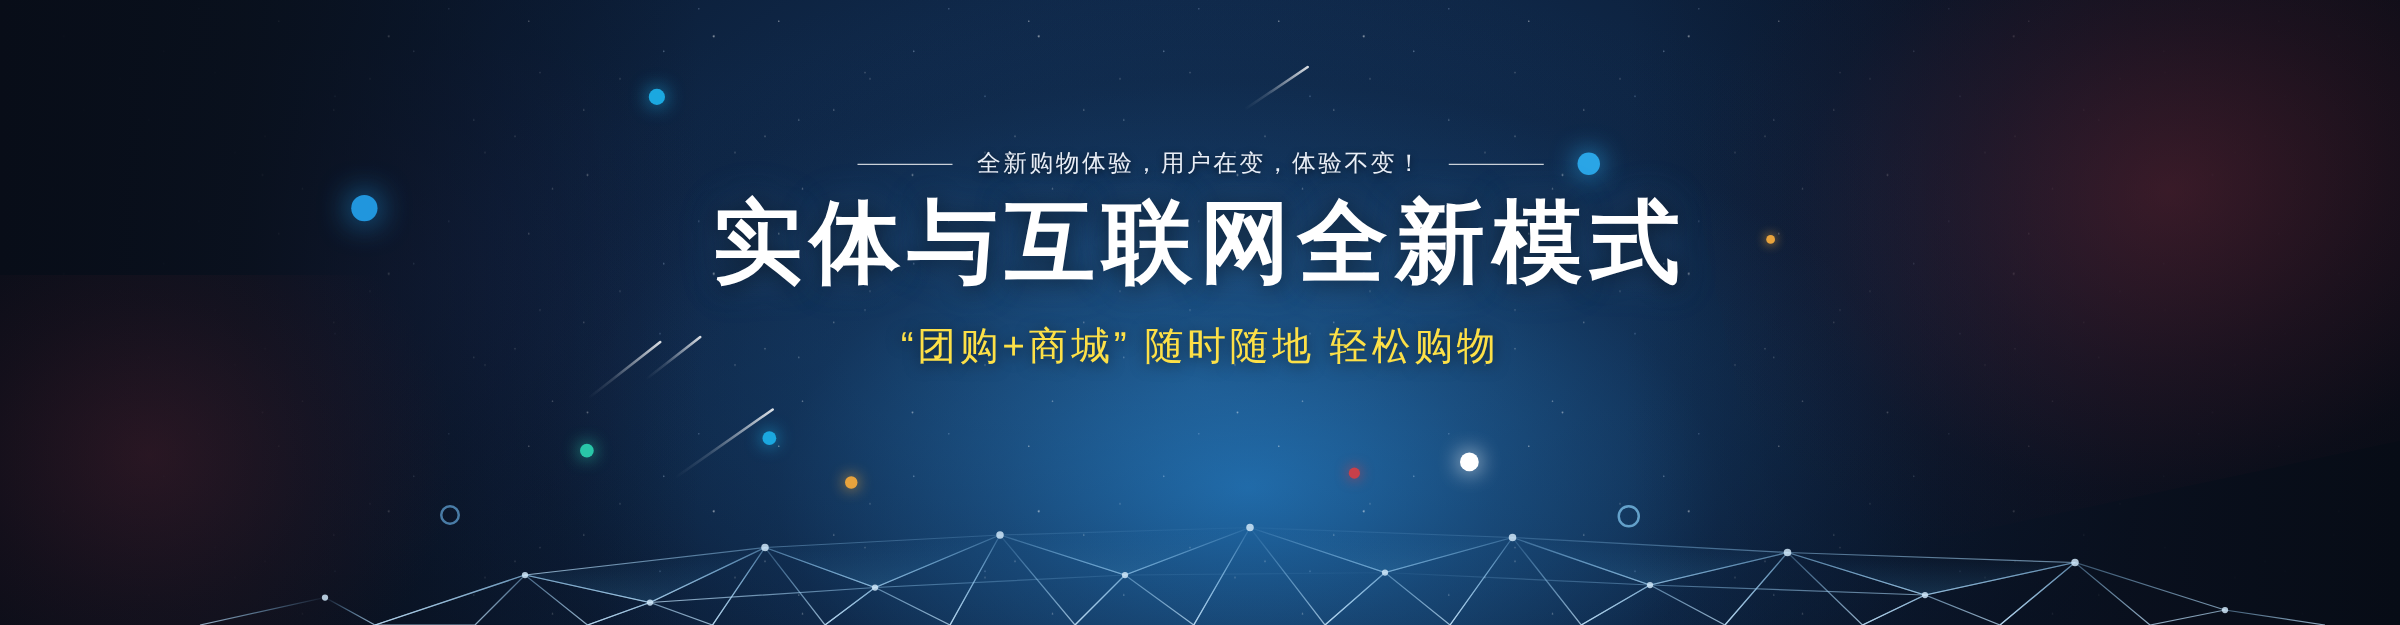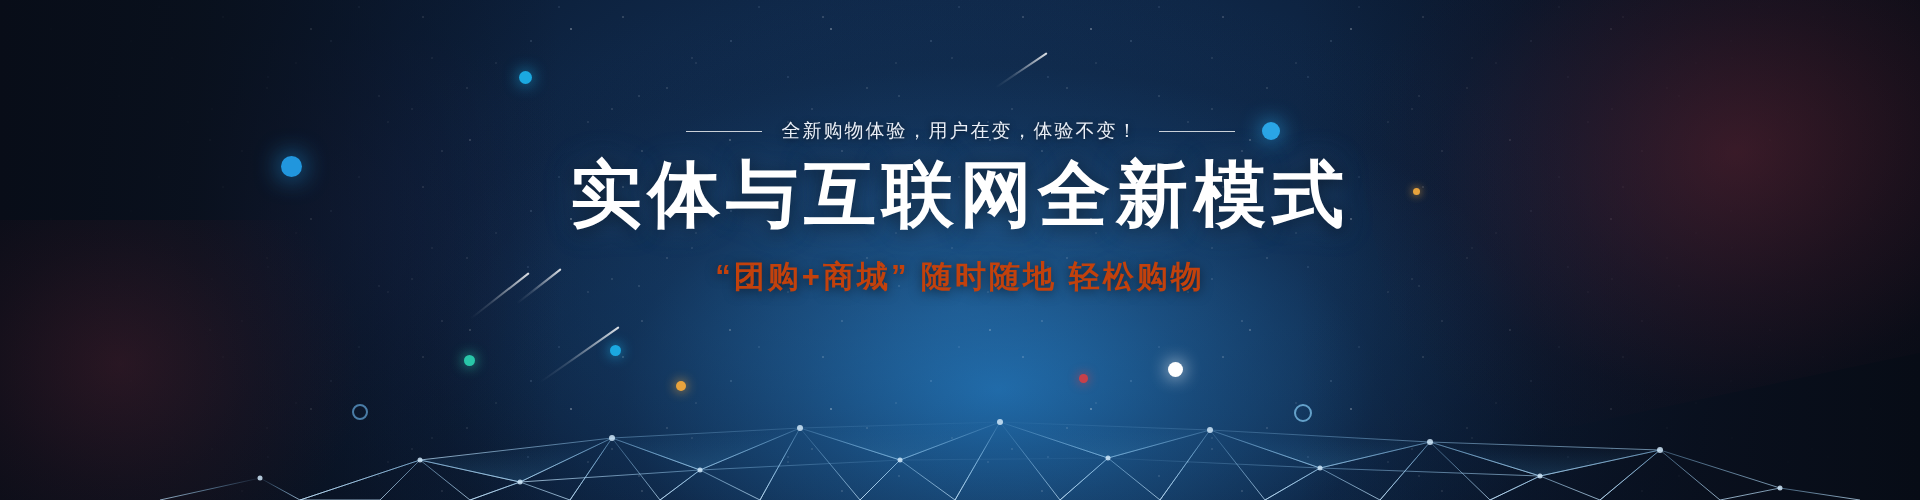--- a/index.html
+++ b/index.html
@@ -159,23 +159,23 @@
     color: #ffffff;
     font-size: 72px;
     font-weight: 700;
     letter-spacing: 6px;
     line-height: 1.08;
     white-space: nowrap;
     text-shadow: 0 2px 18px rgba(0,0,0,0.55), 0 0 34px rgba(90,160,230,0.28);
   }
   .subline {
     margin-top: 22px;
-    color: #c2410c;
+    color: #fde047;
     font-size: 31px;
-    font-weight: 700;
+    font-weight: 400;
     letter-spacing: 3px;
     white-space: nowrap;
     text-shadow: 0 2px 12px rgba(0,0,0,0.55);
   }
 </style>
 </head>
 <body>
 
 <div id="banner">
 

